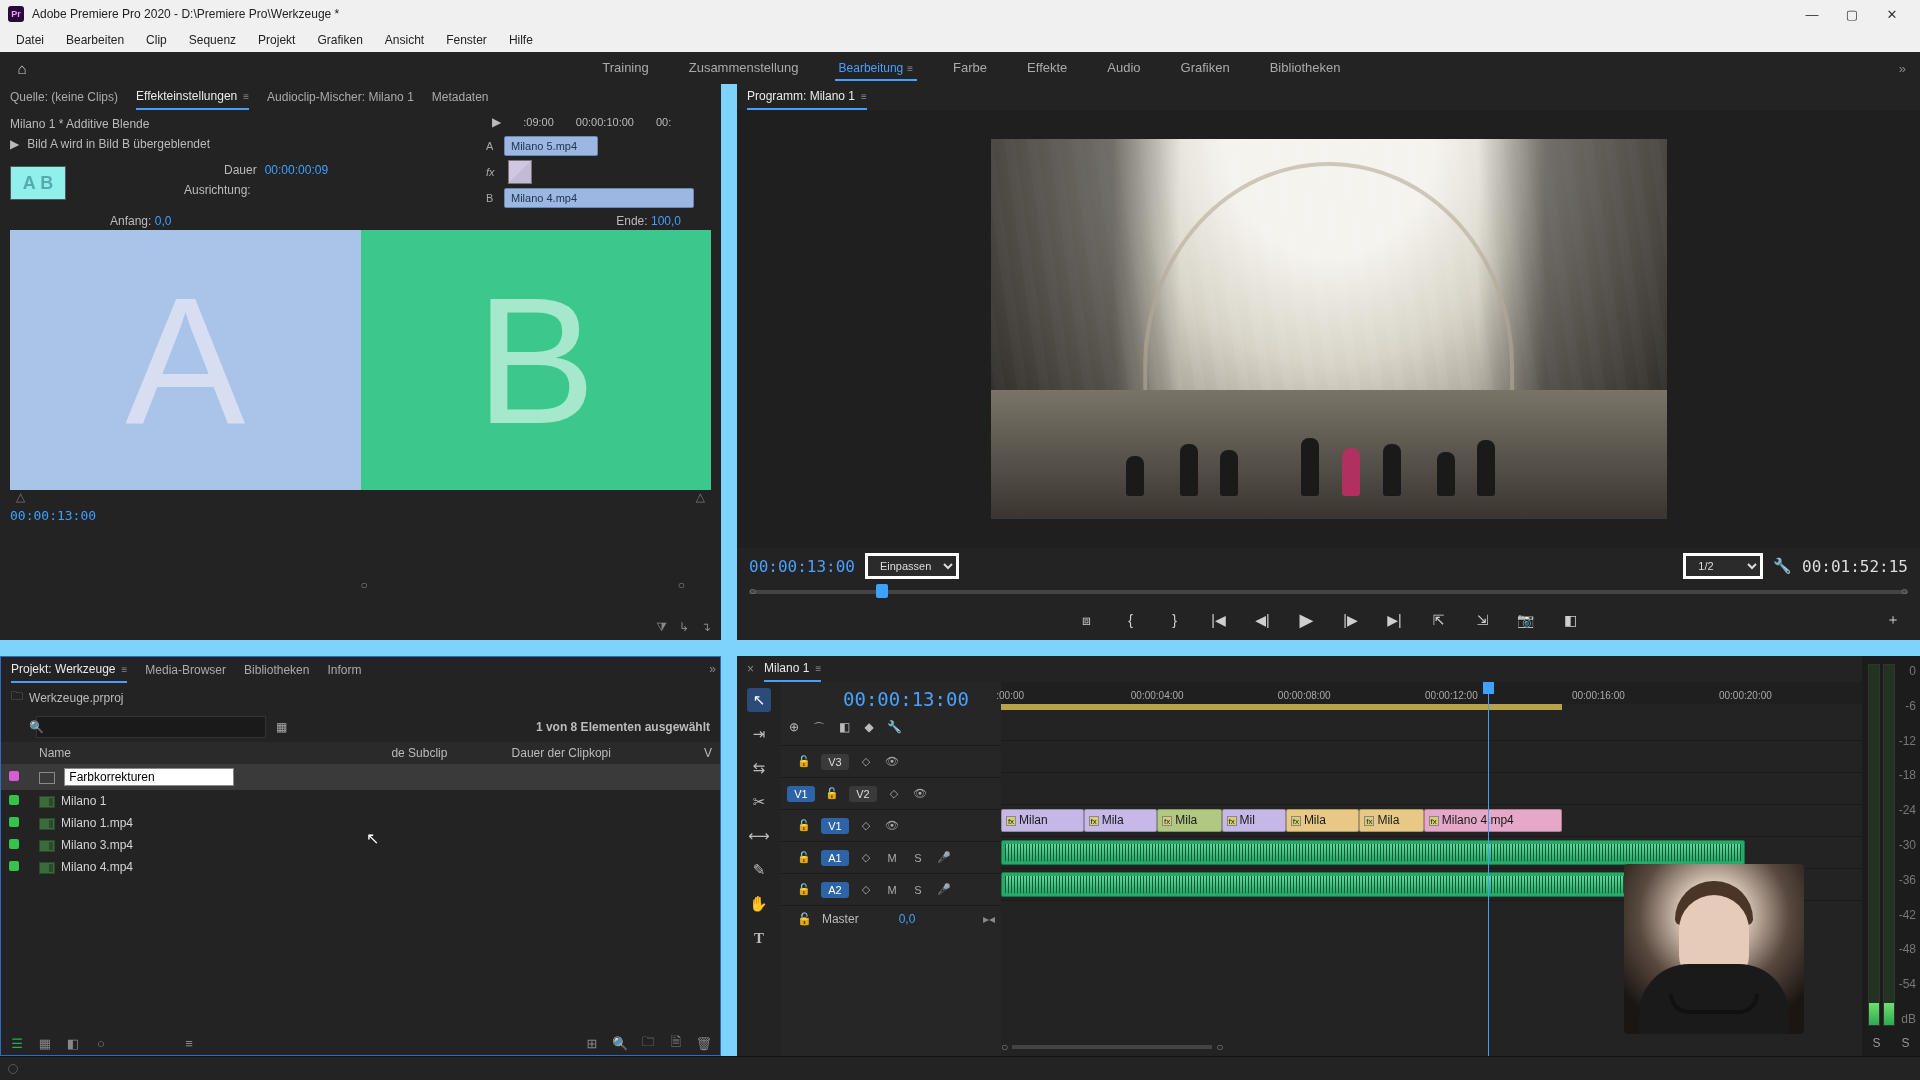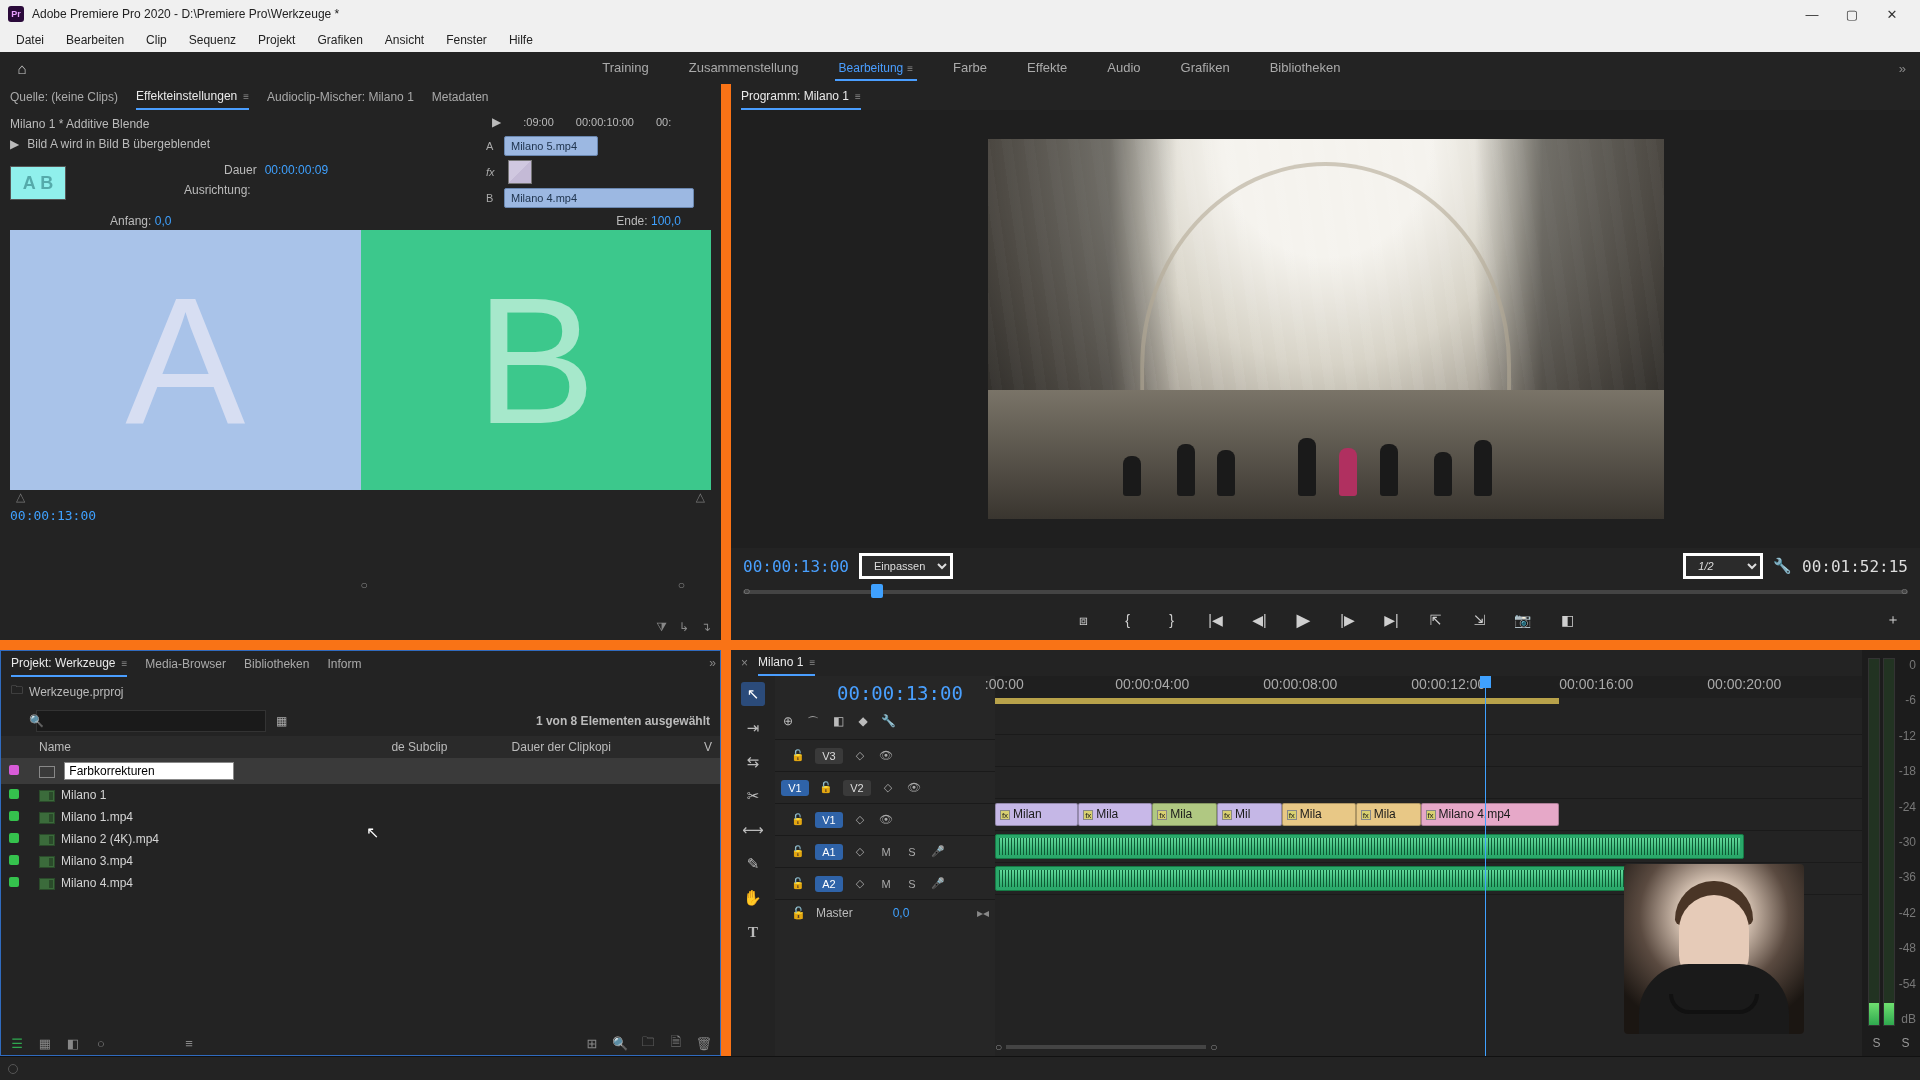--- a/index.html
+++ b/index.html
@@ -11,21 +11,21 @@
 .title-bar .wbtn { width:40px; height:28px; display:flex; align-items:center; justify-content:center; color:#333; font-size:13px; }
 .menu-bar { background:#f0f0f0; color:#222; height:24px; display:flex; align-items:center; padding:0 6px; gap:2px; }
 .menu-bar .mi { padding:2px 10px; font-size:12px; }
 .workspace-bar { background:#232323; height:32px; display:flex; align-items:center; }
 .workspace-bar .home { width:44px; display:flex; align-items:center; justify-content:center; color:#ccc; font-size:15px; }
 .workspace-bar .wtabs { flex:1; display:flex; justify-content:center; gap:32px; }
 .workspace-bar .wtab { color:#aaa; padding:4px 4px; font-size:13px; }
 .workspace-bar .wtab.active { color:#4a9eff; border-bottom:2px solid #4a9eff; }
 .workspace-bar .menu-burger { color:#888; font-size:10px; margin-left:4px; }
 .workspace-bar .chev { color:#888; margin-right:14px; font-size:13px; }
-.main { display:grid; grid-template-columns: 721px 1fr; grid-template-rows: 556px 1fr; height:calc(1080px - 28px - 24px - 32px - 24px); background:#f97316; gap:10px; }
+.main { display:grid; grid-template-columns: 721px 1fr; grid-template-rows: 556px 1fr; height:calc(1080px - 28px - 24px - 32px - 24px); background:#7dd3fc; gap:16px; }
 .panel { background:#232323; display:flex; flex-direction:column; overflow:hidden; }
 .panel-tabs { display:flex; align-items:center; height:26px; background:#232323; padding:0 10px; gap:18px; }
 .panel-tab { color:#aaa; font-size:12px; height:26px; display:flex; align-items:center; }
 .panel-tab.active { color:#eaeaea; border-bottom:2px solid #4a9eff; }
 .burger { color:#888; font-size:10px; margin-left:6px; }
 
 .ec { padding:4px 10px 8px; }
 .ec .row { display:flex; align-items:center; gap:8px; padding:3px 0; }
 .ec .ab-thumb { width:56px; height:34px; background:#90f0ec; display:flex; align-items:center; justify-content:center; color:#5aa; font-weight:bold; font-size:18px; border:1px solid #555; }
 .ec .label { color:#bbb; }
@@ -91,21 +91,21 @@
 .tl-body { margin-left:44px; display:flex; height:calc(100% - 26px);}
 .tl-left { width:220px; background:#262626; padding-top:4px;}
 .tl-left .icons { display:flex; gap:14px; padding:4px 8px 8px; color:#bbb;}
 .tl-track { display:flex; align-items:center; height:32px; gap:8px; padding:0 6px; border-top:1px solid #1a1a1a;}
 .tl-track .lock,.tl-track .eye,.tl-track .sync,.tl-track .mute,.tl-track .solo,.tl-track .mic { width:18px; text-align:center; color:#aaa; font-size:11px;}
 .tl-track .tname { width:28px; text-align:center; color:#ddd; background:#3a3a3a; border-radius:3px; font-size:11px; padding:2px 0;}
 .tl-track .tname.blue { background:#2f63a8; color:#fff; }
 .tl-track .src { width:28px; text-align:center; color:#fff; background:#2f63a8; border-radius:3px; font-size:11px; padding:2px 0;}
 .tl-right { flex:1; position:relative; background:#232323; }
 .tl-ruler { height:22px; position:relative; background:#1f1f1f;}
-.tl-ruler .tick { position:absolute; top:0; font-size:14px; color:#aaa; transform:translateX(-50%); }
+.tl-ruler .tick { position:absolute; top:8px; font-size:10px; color:#aaa; transform:translateX(-50%); }
 .tl-workrange { position:absolute; top:22px; left:0; height:6px; background:#b8a24a;}
 .tl-playhead { position:absolute; top:0; bottom:0; width:1px; background:#3fa1ff;}
 .tl-playhead::before{content:"";position:absolute;top:0;left:-5px;width:11px;height:12px;background:#3fa1ff;}
 .tl-row { position:absolute; left:0; right:0; height:32px; border-top:1px solid #1a1a1a;}
 .clip { position:absolute; top:4px; bottom:4px; border-radius:2px; font-size:10px; color:#1a1a1a; padding:3px 4px; overflow:hidden; white-space:nowrap; border:1px solid rgba(0,0,0,.25);}
 .clip.v { background:#c5b7e6; }
 .clip.v3 { background:#b0c882; }
 .clip.v4 { background:#c8b8e8; }
 .clip.v5 { background:#e8c886; }
 .clip.v6 { background:#e6a8c8; }
@@ -266,21 +266,21 @@
         <div class="person" style="left:58%"></div>
           <div class="person" style="left:66%;height:44px;"></div>
         <div class="person" style="left:72%;height:56px;"></div>
           <div class="person" style="left:20%;height:40px;"></div>
       </div>
     </div>
     <div class="prog-bar">
       <span class="tc">00:00:13:00</span>
       <select><option>Einpassen</option></select>
       <div style="flex:1"></div>
-      <select style="width:80px;font-style:italic;"><option>1/2</option></select>
+      <select style="width:80px;"><option>1/2</option></select>
       <span style="color:#bbb;font-size:15px;">🔧</span>
       <span class="tc" style="color:#ddd;">00:01:52:15</span>
     </div>
     <div class="prog-scale">
       <div class="bar"></div>
       <div class="ph" style="left:11%;"></div>
       <span style="position:absolute;left:0;top:0;color:#888;">○</span>
       <span style="position:absolute;right:0;top:0;color:#888;">○</span>
     </div>
     <div class="transport" style="position:relative;">
@@ -341,27 +341,20 @@
       <tr class="row">
         <td><span class="lab" style="background:#35c24d;"></span></td>
         <td><span class="ic-clip"></span><span>Milano 1</span></td>
         <td></td>
             <td></td>
             <td></td>
       </tr>
       <tr class="row">
         <td><span class="lab" style="background:#35c24d;"></span></td>
         <td><span class="ic-clip"></span><span>Milano 1.mp4</span></td>
-        <td></td>
-            <td></td>
-            <td></td>
-      </tr>
-      <tr class="row">
-        <td><span class="lab" style="background:#35c24d;"></span></td>
-        <td><span class="ic-clip"></span><span>Milano 2 (4K).mp4</span></td>
         <td></td>
             <td></td>
             <td></td>
       </tr>
       <tr class="row">
         <td><span class="lab" style="background:#35c24d;"></span></td>
         <td><span class="ic-clip"></span><span>Milano 3.mp4</span></td>
         <td></td>
             <td></td>
             <td></td>

